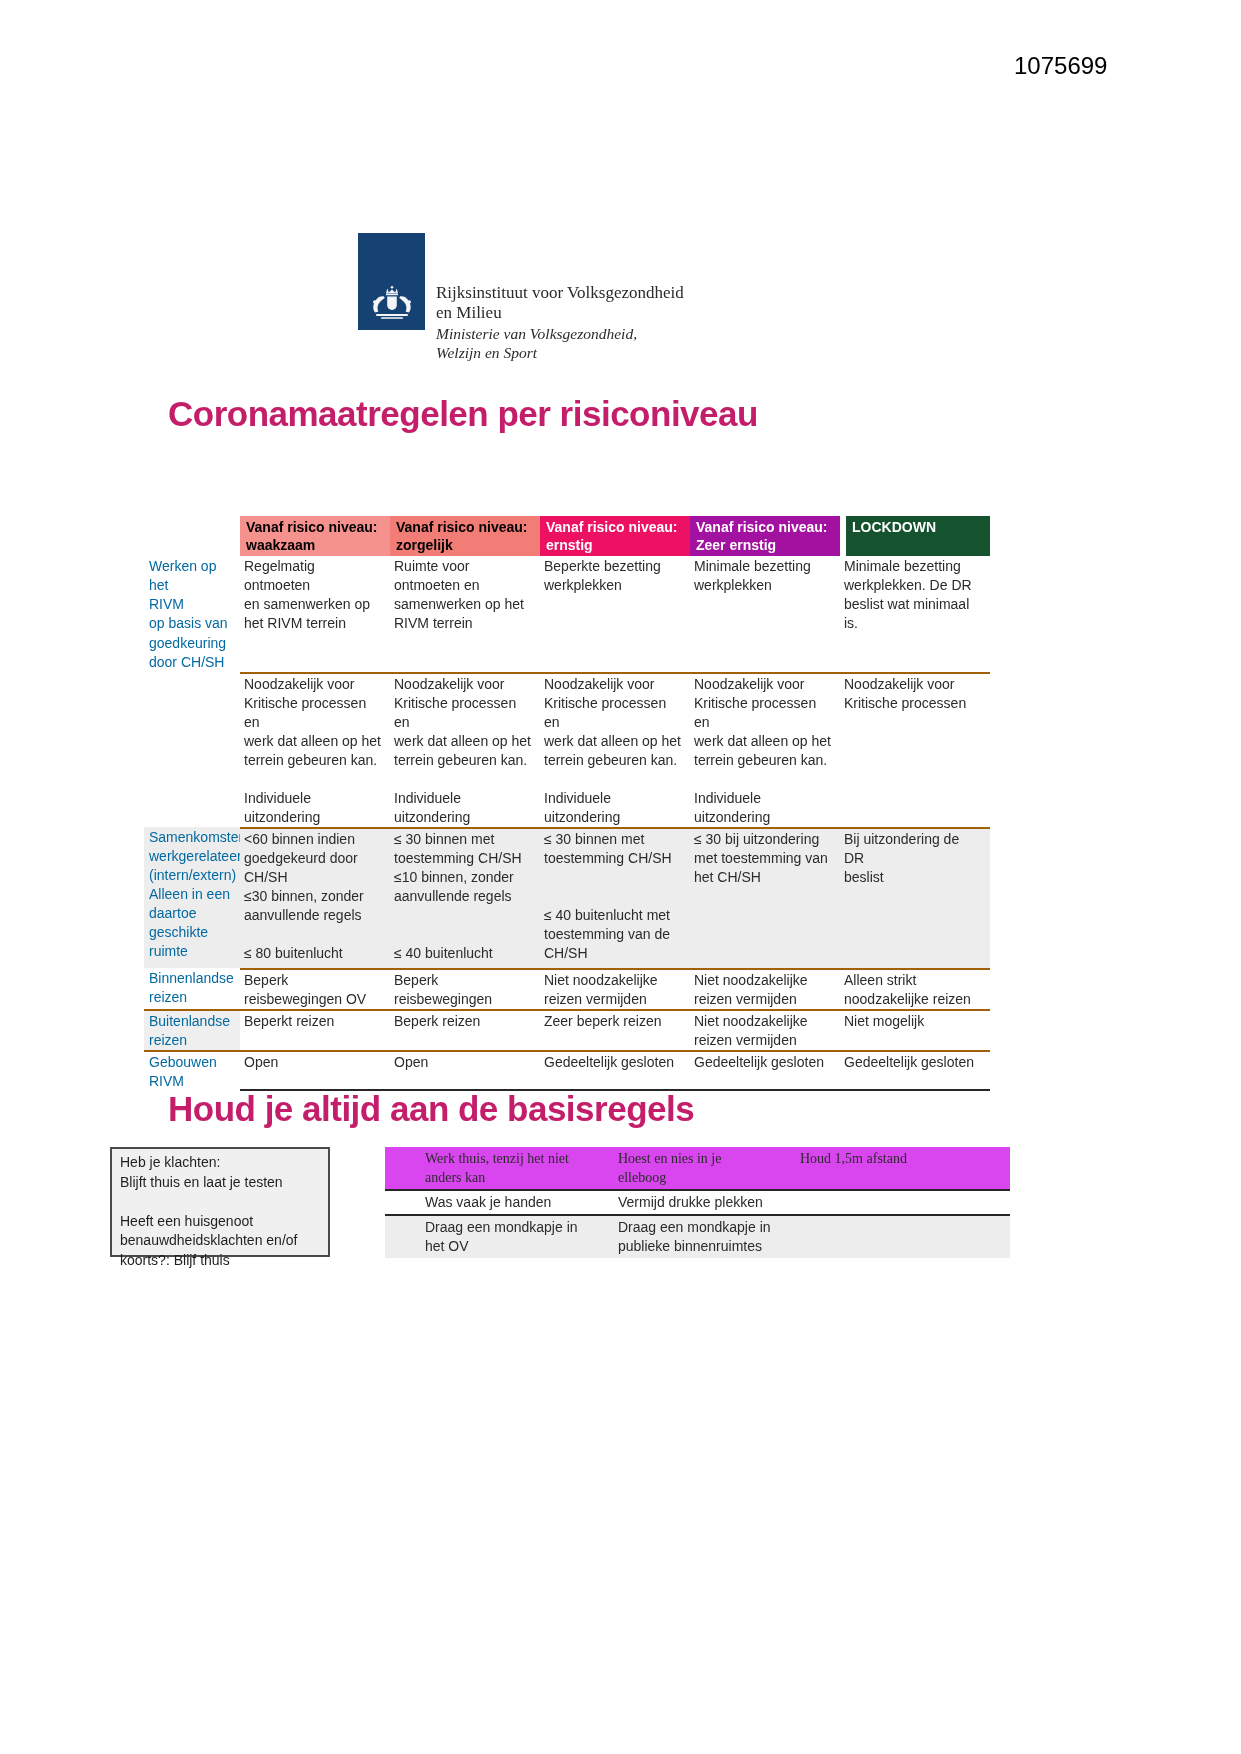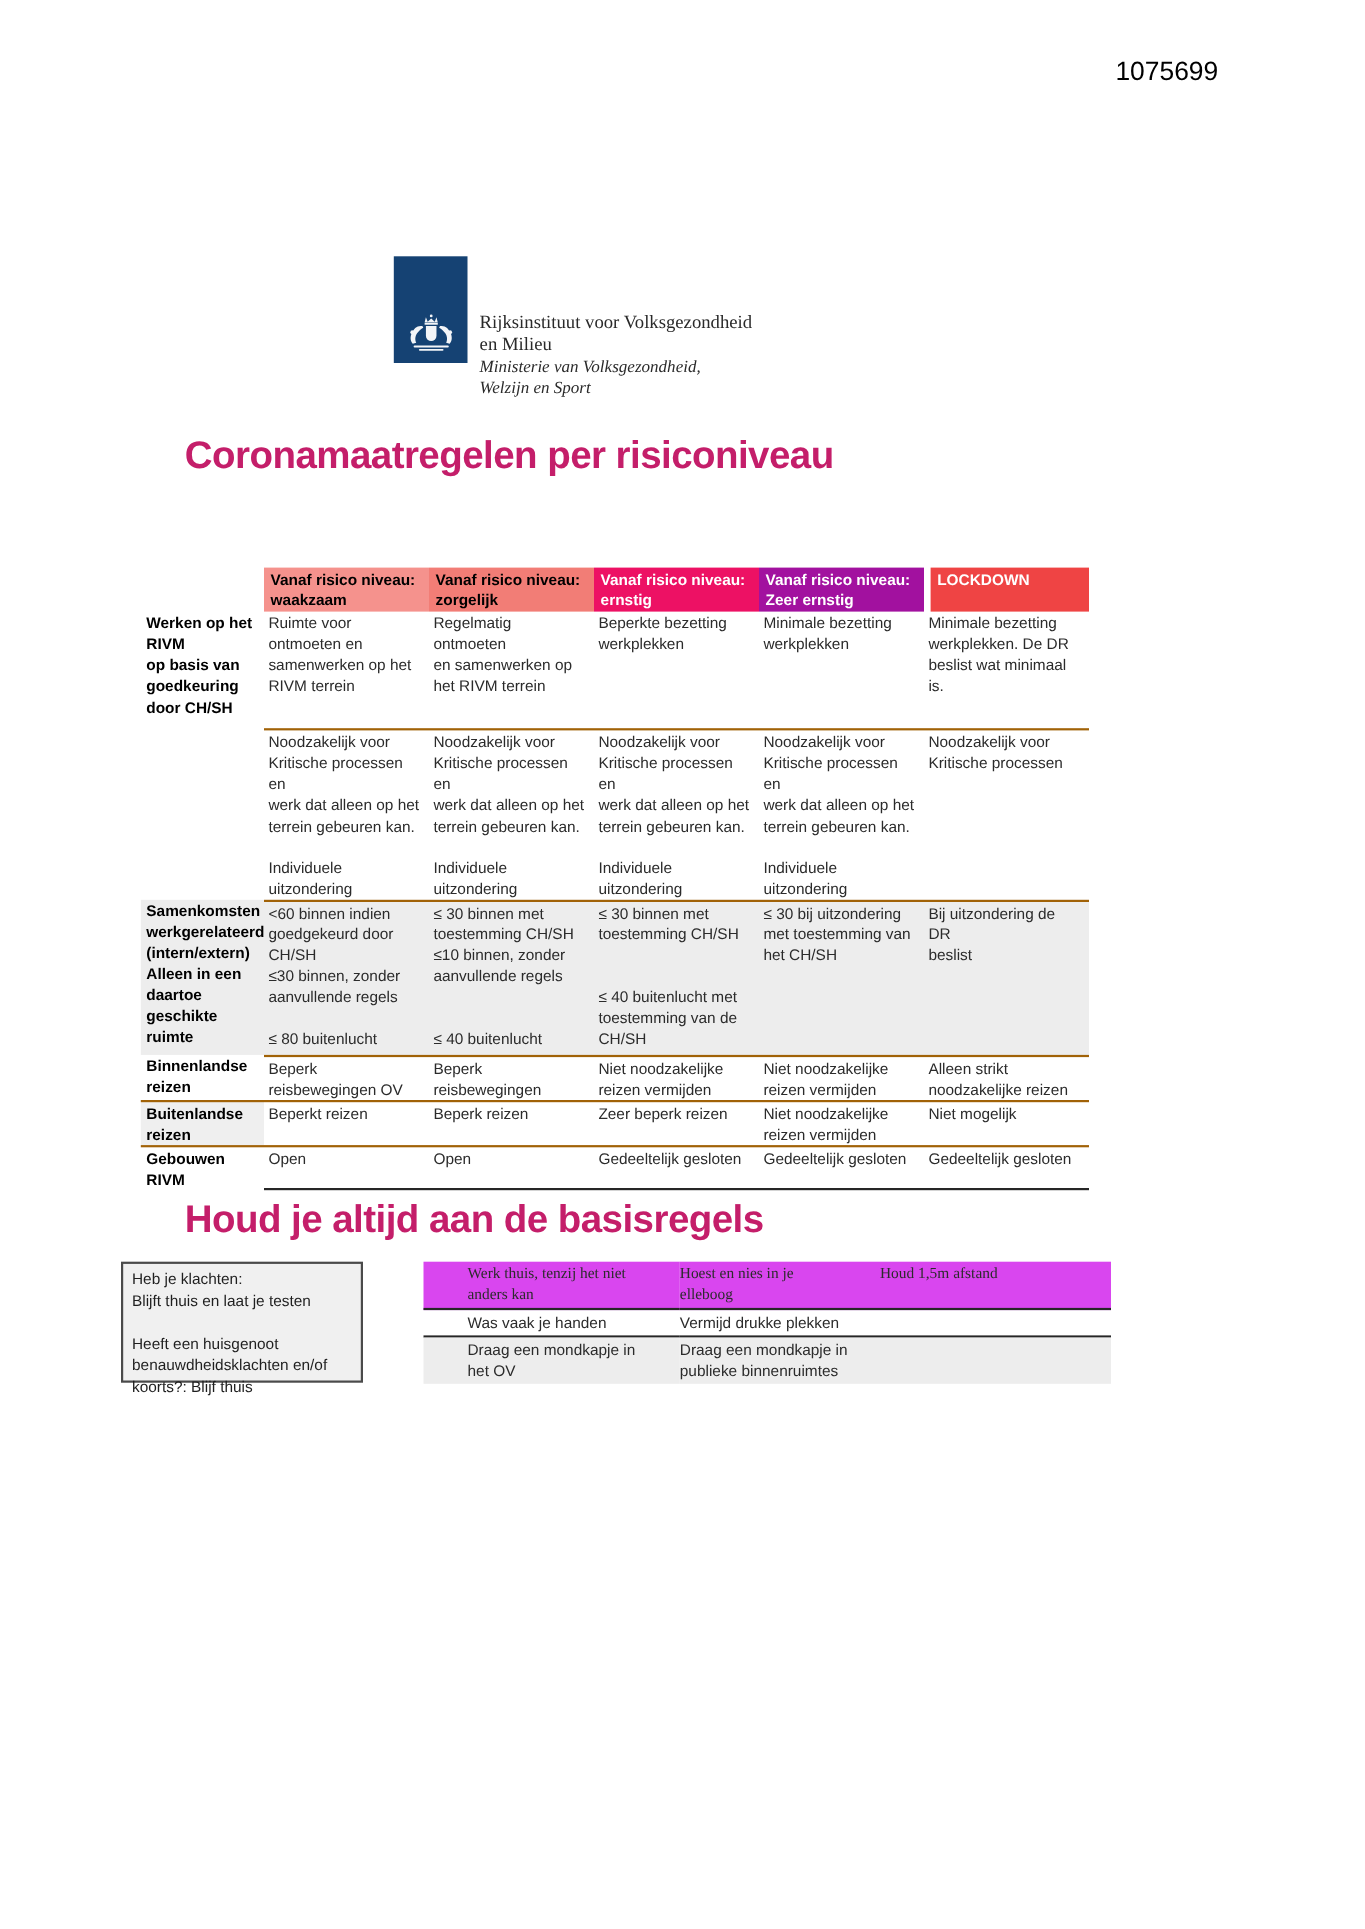--- a/index.html
+++ b/index.html
@@ -18,28 +18,28 @@
   .logo-ministry{font-family:"Liberation Serif",serif;font-style:italic;font-size:15.5px;
                  line-height:1.22;color:#2a2a2a;white-space:pre-line;margin-top:1px;}
 
   .doc-title{position:absolute;left:168px;top:394px;font-size:35px;font-weight:bold;
              color:#c41e6a;letter-spacing:-0.5px;}
 
   
   .risk-table{position:absolute;left:128px;top:516px;width:862px;font-size:14px;line-height:1.36;}
   .trow{display:grid;grid-template-columns:112px 150px 150px 150px 150px 150px;}
   .trow > div{white-space:pre-line;}
-  .lbl{font-weight:bold;color:#000000;padding:1px 2px 0 5px;}
+  .lbl{font-weight:normal;color:#0369a1;padding:1px 2px 0 5px;margin-left:16px;}
   .cell{padding:1px 8px 0 4px;}
   .hcell{font-weight:bold;padding:2px 6px;line-height:1.3;min-height:34px;}
   .h-waakzaam{background:#f5928d;color:#000;}
   .h-zorgelijk{background:#f27d76;color:#000;}
   .h-ernstig{background:#ed1164;color:#fff;}
   .h-zeer{background:#a2119f;color:#fff;}
-  .h-lockdown{background:#ef4444;color:#fff;margin-left:6px;}
+  .h-lockdown{background:#14532d;color:#fff;margin-left:6px;}
   .r-werken > div{min-height:105px;}
   .r-nood   > div{min-height:150px;}
   .r-samen  > div{min-height:138px;background:#ededed;}
   .r-binnen > div{min-height:37px;}
   .r-buiten > div{min-height:37px;}
   .r-buiten > .lbl{background:#efefef;}
   .r-geb    > div{min-height:22px;}
   .bt{border-top:2px solid #a16207;}
   .bb{border-bottom:2px solid #262626;}
 
@@ -112,27 +112,27 @@
 Zeer ernstig</div>
       <div class="hcell h-lockdown">LOCKDOWN</div>
     </div>
 
     <div class="trow r-werken">
       <div class="lbl">Werken op het
 RIVM
 op basis van
 goedkeuring
 door CH/SH</div>
+      <div class="cell">Regelmatig ontmoeten
+en samenwerken op
+het RIVM terrein</div>
       <div class="cell">Ruimte voor
 ontmoeten en
 samenwerken op het
 RIVM terrein</div>
-      <div class="cell">Regelmatig ontmoeten
-en samenwerken op
-het RIVM terrein</div>
       <div class="cell">Beperkte bezetting
 werkplekken</div>
       <div class="cell">Minimale bezetting
 werkplekken</div>
       <div class="cell">Minimale bezetting
 werkplekken. De DR
 beslist wat minimaal is.</div>
     </div>
 
     <div class="trow r-nood">

